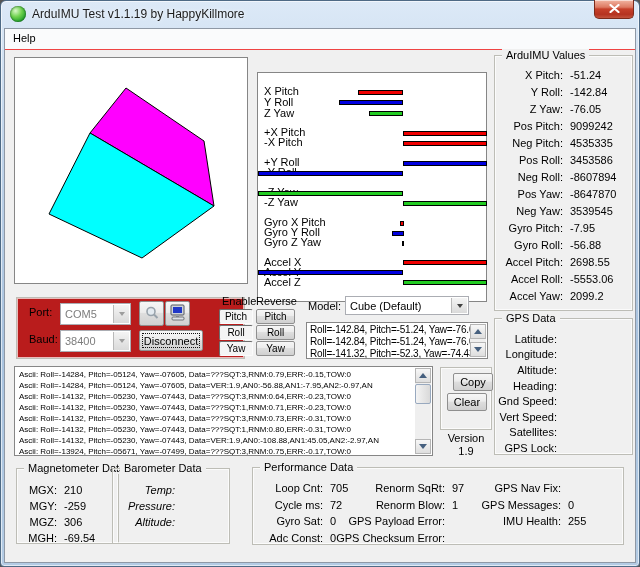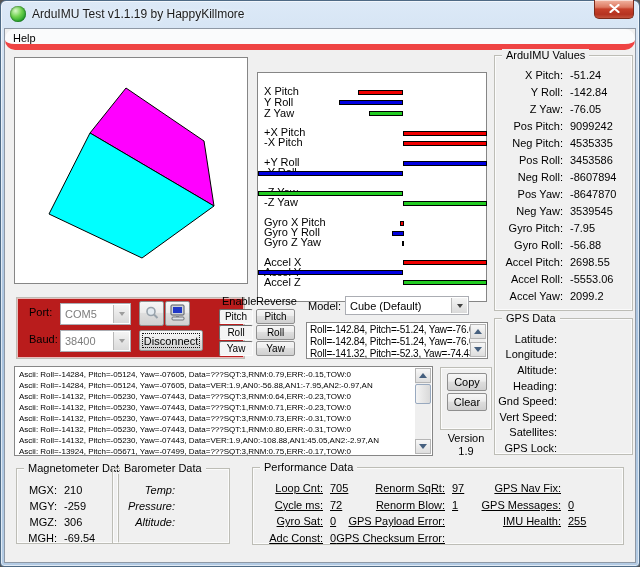--- a/index.html
+++ b/index.html
@@ -10,34 +10,34 @@
          box-shadow:inset 0 0 0 1px rgba(255,255,255,.6);}
   .title-icon{position:absolute;left:10px;top:6px;width:16px;height:16px;border-radius:50%;
          background:radial-gradient(circle at 35% 30%, #d9f8c9, #6fd24e 40%, #1d9e2a 78%, #0c6a16);
          box-shadow:inset 0 0 2px #063e0c;}
   .title-text{position:absolute;left:32px;top:7px;font-size:12px;color:#1b1b1b;text-shadow:0 0 4px #ffffff;}
   .close-btn{position:absolute;left:594px;top:0;width:40px;height:19px;border:1px solid #7c2a1a;border-top:none;
          border-radius:0 0 5px 5px;display:flex;align-items:center;justify-content:center;
          background:linear-gradient(#f2b5a2,#dd7a62 40%,#c6402a 50%,#b53320 80%,#c2533d);
          box-shadow:inset 0 1px 0 rgba(255,255,255,.55);cursor:default;}
   .client{position:absolute;left:4px;top:28px;right:4px;bottom:4px;background:#f0f0f0;border:1px solid #8e98a5;}
-  .menubar{position:absolute;left:5px;top:29px;width:630px;height:21px;background:#fafbfc;border-bottom:6px solid #ef4444;border-radius:10px;}
+  .menubar{position:absolute;left:5px;top:29px;width:630px;height:21px;background:#fafbfc;border-bottom:1px solid #ef4444;}
   .menu-item{display:inline-block;padding:3px 8px;font-size:11px;}
   .sunken{position:absolute;background:#fff;border:1px solid #868686;}
   .group{position:absolute;border:1px solid #bdbdb6;box-shadow:inset 0 0 0 1px rgba(255,255,255,.7);}
   .legend{position:absolute;top:-7px;left:7px;background:#f0f0f0;padding:0 4px;font-size:11px;white-space:nowrap;}
   .lbl{position:absolute;font-size:11px;white-space:nowrap;}
   .kv{display:flex;align-items:center;}
   .kv .k{text-align:right;white-space:nowrap;}
   .kv .v{margin-left:7px;white-space:nowrap;}
   .imu-rows{padding-top:10px;} .imu-rows .kv{height:17px;} .imu-rows .k{width:68px;}
   .gps-rows{padding-top:12px;} .gps-rows .kv{height:15.6px;} .gps-rows .k{width:62px;}
   .mag-rows{padding-top:13px;} .mag-rows .kv{height:16px;} .mag-rows .k{width:40px;}
   .baro-rows{padding-top:13px;} .baro-rows .kv{height:16px;font-style:italic;} .baro-rows .k{width:62px;}
-  .perf-col{position:absolute;top:12px;} .perf-col .kv{height:16.5px;text-decoration:underline;}
+  .perf-col{position:absolute;top:12px;} .perf-col .kv{height:16.5px;}
   .perf-col1{left:6px;} .perf-col1 .k{width:64px;}
   .perf-col2{left:78px;} .perf-col2 .k{width:114px;}
   .perf-col3{left:228px;} .perf-col3 .k{width:80px;}
   .chart-label{position:absolute;font-size:11px;line-height:11px;z-index:1;white-space:nowrap;}
   .chart-bar{position:absolute;height:5px;border:1px solid #000;z-index:2;}
   .btn{background:linear-gradient(#f6f6f6,#ececec 45%,#dedede 50%,#d0d0d0);border:1px solid #8f8f8f;border-radius:2px;
        display:flex;align-items:center;justify-content:center;font-size:11px;cursor:default;}
   .toggle{position:absolute;height:15px;font-size:10px;}
   .pressed{background:#f4f4f4;border-color:#6e6e6e #fbfbfb #fbfbfb #6e6e6e;}
   .combo{position:absolute;background:#fff;border:1px solid #abadb3;display:flex;align-items:center;
@@ -336,21 +336,21 @@
           <span class="arr-up"></span>
         </div>
       <div class="sthumb" style="top:16px;height:20px;"></div>
       <div class="sbtn" style="bottom:0;">
           <span class="arr-dn"></span>
         </div>
     </div>
   </div>
 
   <div class="group" style="left:440px;top:367px;width:52px;height:63px;">
-    <div class="btn" style="position:absolute;left:6px;top:5px;width:40px;height:18px;">Copy</div>
+    <div class="btn" style="position:absolute;left:12px;top:5px;width:40px;height:18px;">Copy</div>
     <div class="btn" style="position:absolute;left:6px;top:25px;width:40px;height:18px;">Clear</div>
   </div>
   <div class="version">
     <div>Version</div>
     <div>1.9</div>
   </div>
 
   <div class="group" style="left:16px;top:468px;width:103px;height:76px;">
     <span class="legend">Magnetometer Data</span>
     <div class="mag-rows">

